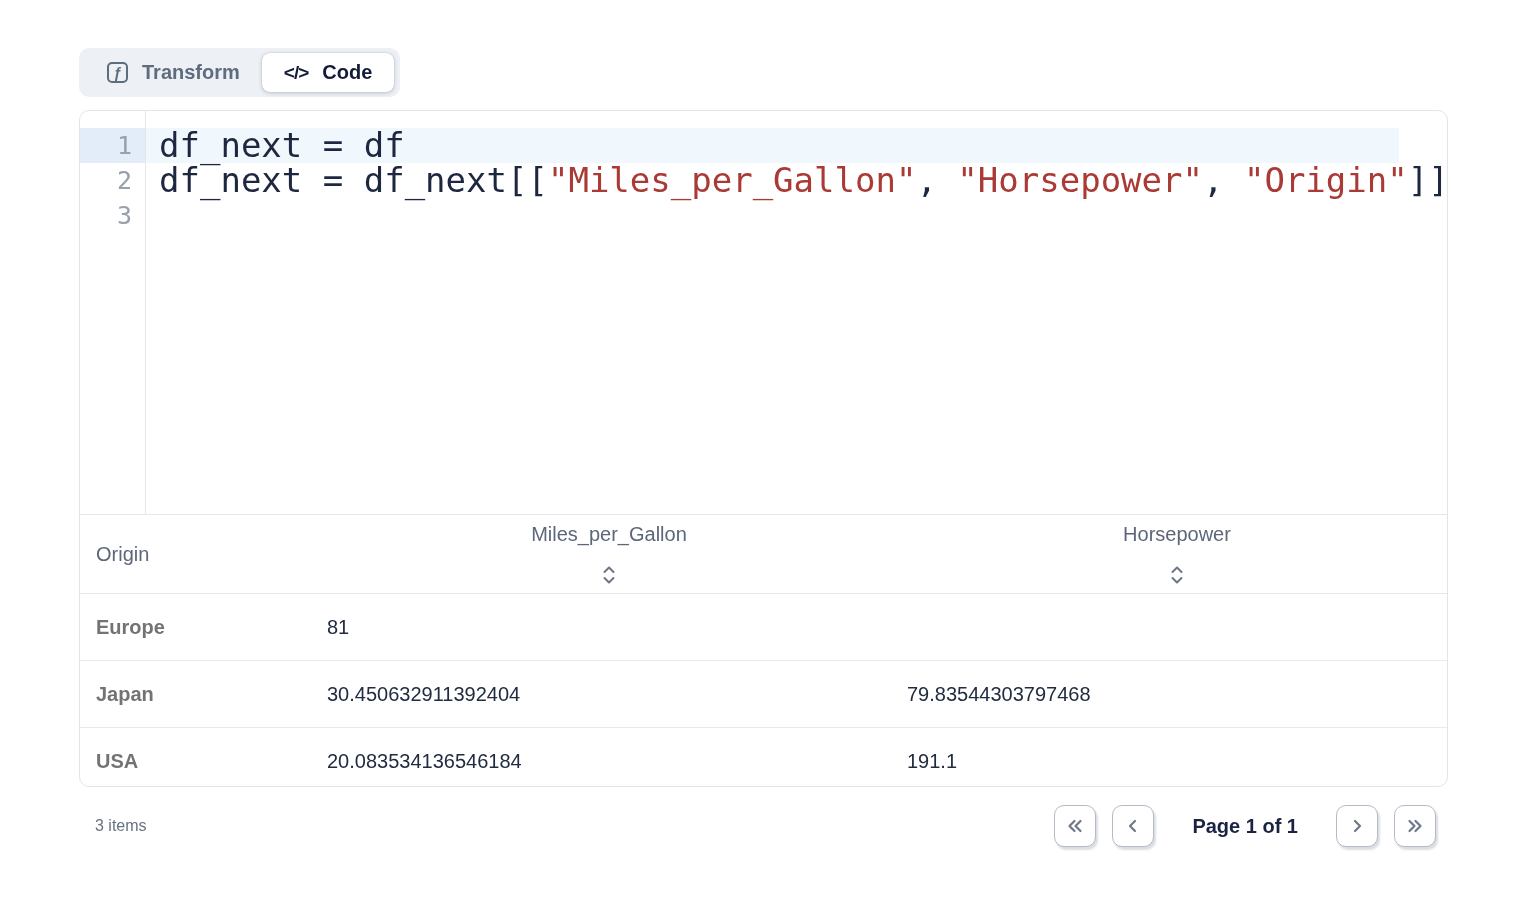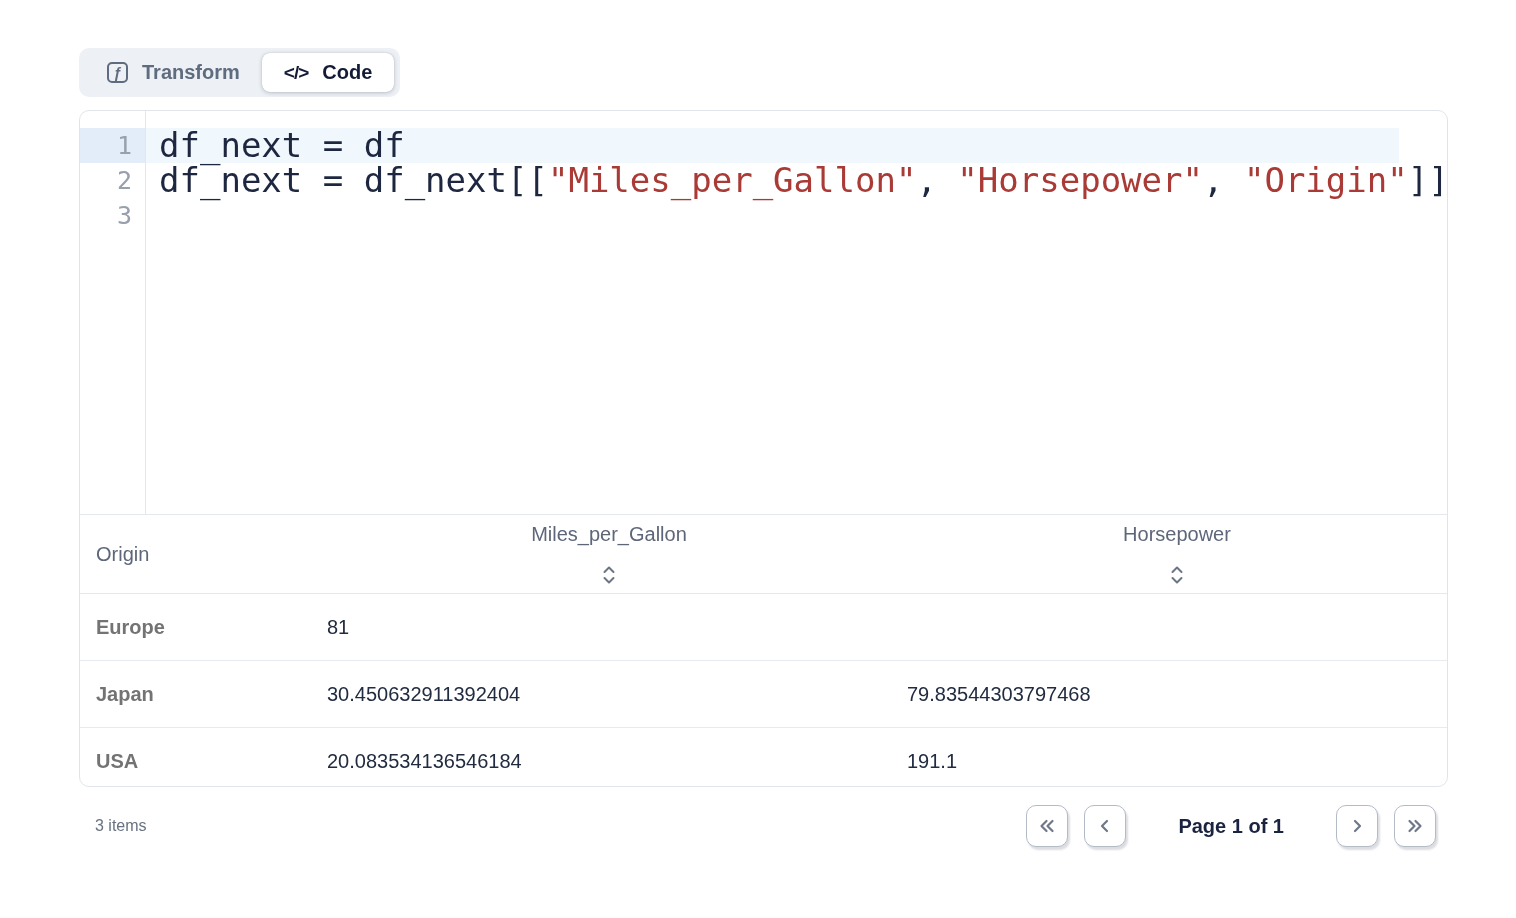--- a/index.html
+++ b/index.html
@@ -46,21 +46,21 @@
   .td.origin { font-weight:700; color:#737373; }
 
   
   .footer { display:flex; align-items:center; justify-content:space-between; margin-top:18px;
             padding-left:16px; padding-right:12px; height:42px; }
   .items { font-size:16px; color:#67717f; }
   .pager { display:flex; align-items:center; gap:16px; }
   .pbtn { width:42px; height:42px; border:1.5px solid #b3bbc7; border-radius:10px; background:#fff;
           box-shadow:2px 3px 2px rgba(151,159,171,.35); display:flex; align-items:center; justify-content:center;
           color:#6e7889; cursor:pointer; }
-  .pagelabel { font-size:20px; font-weight:700; color:#1a2440; margin:0 36px; }
+  .pagelabel { font-size:20px; font-weight:700; color:#1a2440; margin:0 22px; }
   svg { display:block; }
 </style>
 </head>
 <body>
 
 <div class="page">
   <div class="wrap">
 
     
     <div class="tabbar">

